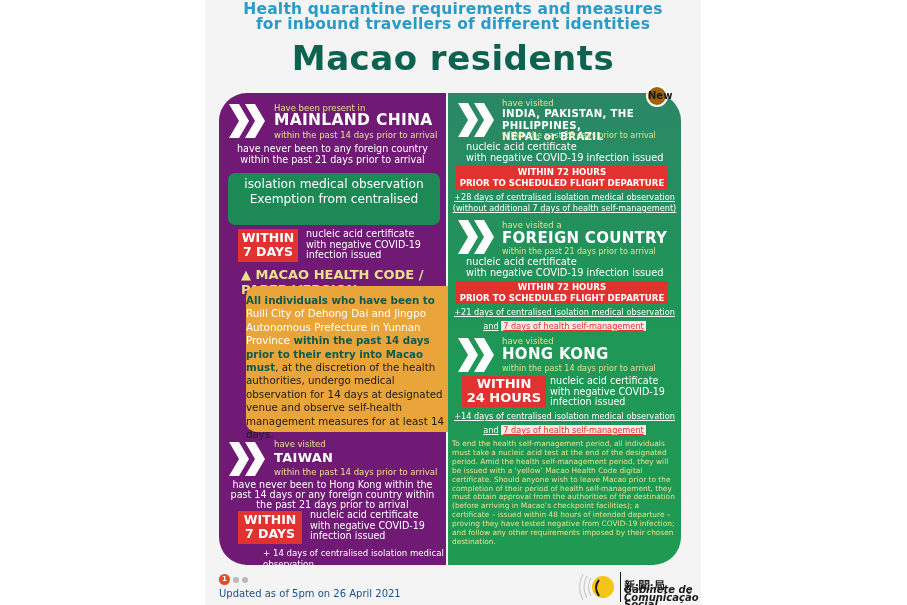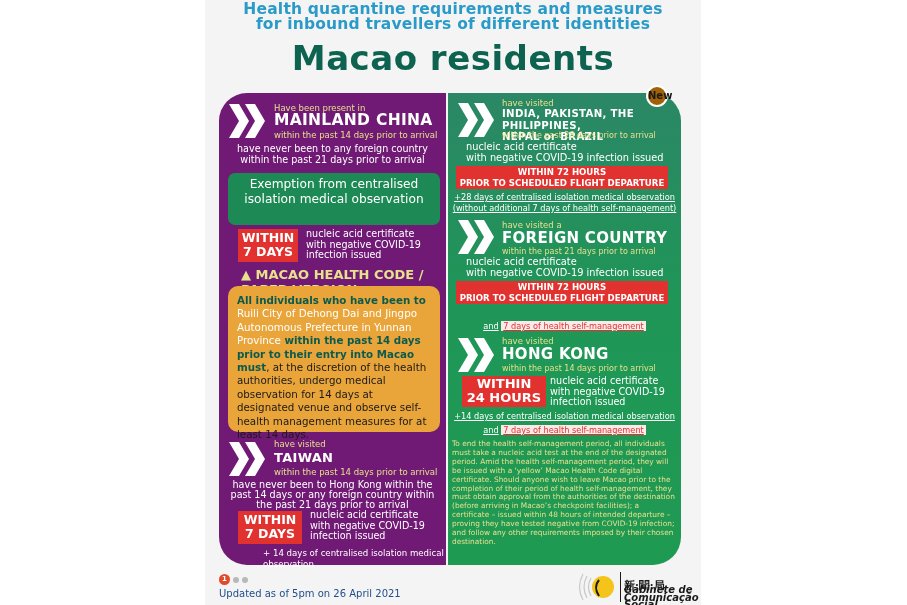--- a/index.html
+++ b/index.html
@@ -15,21 +15,21 @@
   .chev { position: absolute; width: 40px; height: 38px; }
   .chev svg { width: 100%; height: 100%; display: block; }
   .small-yellow { color: #e7e08c; font-size: 8.5px; line-height: 10px; }
   .big-white { color: #ffffff; font-weight: bold; font-size: 14px; line-height: 15px; letter-spacing: 0.3px; }
   .white-txt { color: #ffffff; font-size: 9.6px; line-height: 10.5px; }
   .center { text-align: center; }
   .abs { position: absolute; }
 
   .exempt { position: absolute; left: 9px; top: 80px; width: 212px; height: 52px; background: #1d8a55; border-radius: 7px; color: #fff; font-size: 12.2px; line-height: 14.5px; text-align: center; padding-top: 4px; }
   .redbox { position: absolute; background: #e2322f; color: #fff; font-weight: bold; text-align: center; }
-  .ruili { position: absolute; left: 9px; top: 193px; width: 212px; height: 146px; background: #e9a53a; border-radius: 10px; padding: 8px 9px; font-size: 10.3px; line-height: 13.4px; color: #1a1a1a; }
+  .ruili { position: absolute; left: 27px; top: 193px; width: 212px; height: 146px; background: #e9a53a; border-radius: 10px; padding: 8px 0; font-size: 10.3px; line-height: 13.4px; color: #1a1a1a; }
   .ruili .hl-teal { color: #0c5a4e; font-weight: bold; }
   .ruili .hl-white { color: #ffffff; }
 
   .ul { text-decoration: underline; color: #ffffff; }
   .pinkbox { background: #fde9ea; color: #e2322f; text-decoration: underline; padding: 0 2px; }
   .new-badge { position: absolute; left: 441px; top: 85px; width: 22px; height: 22px; border-radius: 50%; background: #a16207; border: 2px solid #fff; color: #1a1a1a; font-size: 10px; font-weight: bold; text-align: center; line-height: 18px; }
 
   .pager { position: absolute; left: 14px; top: 574px; display: flex; gap: 3px; align-items: center; }
   .pg-active { width: 11px; height: 11px; border-radius: 50%; background: #e24a2c; color: #fff; font-size: 7px; font-weight: bold; text-align: center; line-height: 11px; }
   .pg-dot { width: 6px; height: 6px; border-radius: 50%; background: #b8b8b8; }
@@ -55,22 +55,22 @@
         </svg>
     </div>
     <div class="abs small-yellow" style="left:55px; top:10px;">Have been present in</div>
     <div class="abs big-white" style="left:55px; top:20px; font-size:15.5px;">MAINLAND CHINA</div>
     <div class="abs small-yellow" style="left:55px; top:37px;">within the past 14 days prior to arrival</div>
     <div class="abs white-txt center" style="left:0; top:51px; width:227px;">
       <div>have never been to any foreign country</div>
       <div>within the past 21 days prior to arrival</div>
     </div>
     <div class="exempt">
+      <div>isolation medical observation</div>
       <div>Exemption from centralised</div>
-      <div>isolation medical observation</div>
     </div>
     <div class="redbox" style="left:19px; top:136px; width:60px; height:33px; font-size:12.5px; line-height:14px; padding-top:2px;">
       <div>WITHIN</div>
       <div>7 DAYS</div>
     </div>
     <div class="abs white-txt" style="left:87px; top:136px;">
       <div>nucleic acid certificate</div>
       <div>with negative COVID-19</div>
       <div>infection issued</div>
     </div>
@@ -140,20 +140,21 @@
     <div class="abs big-white" style="left:54px; top:138px; font-size:15px;">FOREIGN COUNTRY</div>
     <div class="abs small-yellow" style="left:54px; top:154px; font-size:8px;">within the past 21  days prior to arrival</div>
     <div class="abs white-txt" style="left:18px; top:164px; font-size:9.8px;">
       <div>nucleic acid certificate</div>
       <div>with negative COVID-19 infection issued</div>
     </div>
     <div class="redbox" style="left:8px; top:188px; width:212px; height:23px; font-size:8.6px; line-height:10.5px; padding-top:1px;">
       <div>WITHIN 72 HOURS</div>
       <div>PRIOR TO SCHEDULED FLIGHT DEPARTURE</div>
     </div>
+    <div class="abs center ul" style="left:0; top:214px; width:233px; font-size:8.2px;">+21 days of centralised isolation medical observation</div>
     <div class="abs center" style="left:0; top:228px; width:233px; font-size:8.2px;">
       <span class="ul">and</span>
       <span class="pinkbox">7 days of health self-management</span>
     </div>
 
     <div class="chev" style="left:8px; top:243px;">
       <svg viewBox="0 0 40 38">
           <path d="M2 2 L12 2 L22 19 L12 36 L2 36 L12 19 Z M18 2 L28 2 L38 19 L28 36 L18 36 L28 19 Z" fill="#ffffff"></path>
         </svg>
     </div>

